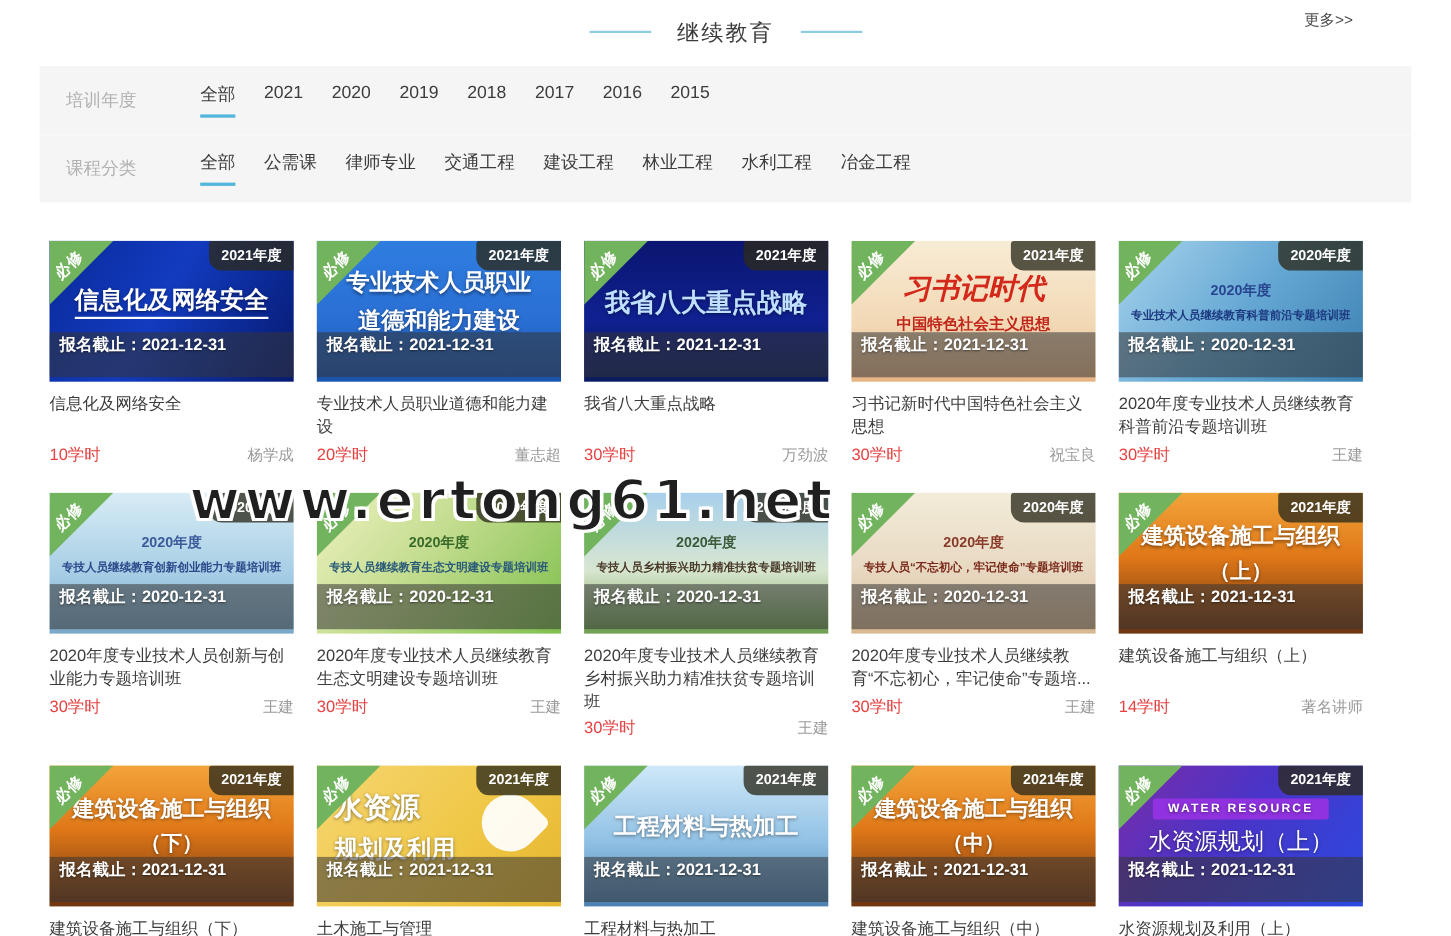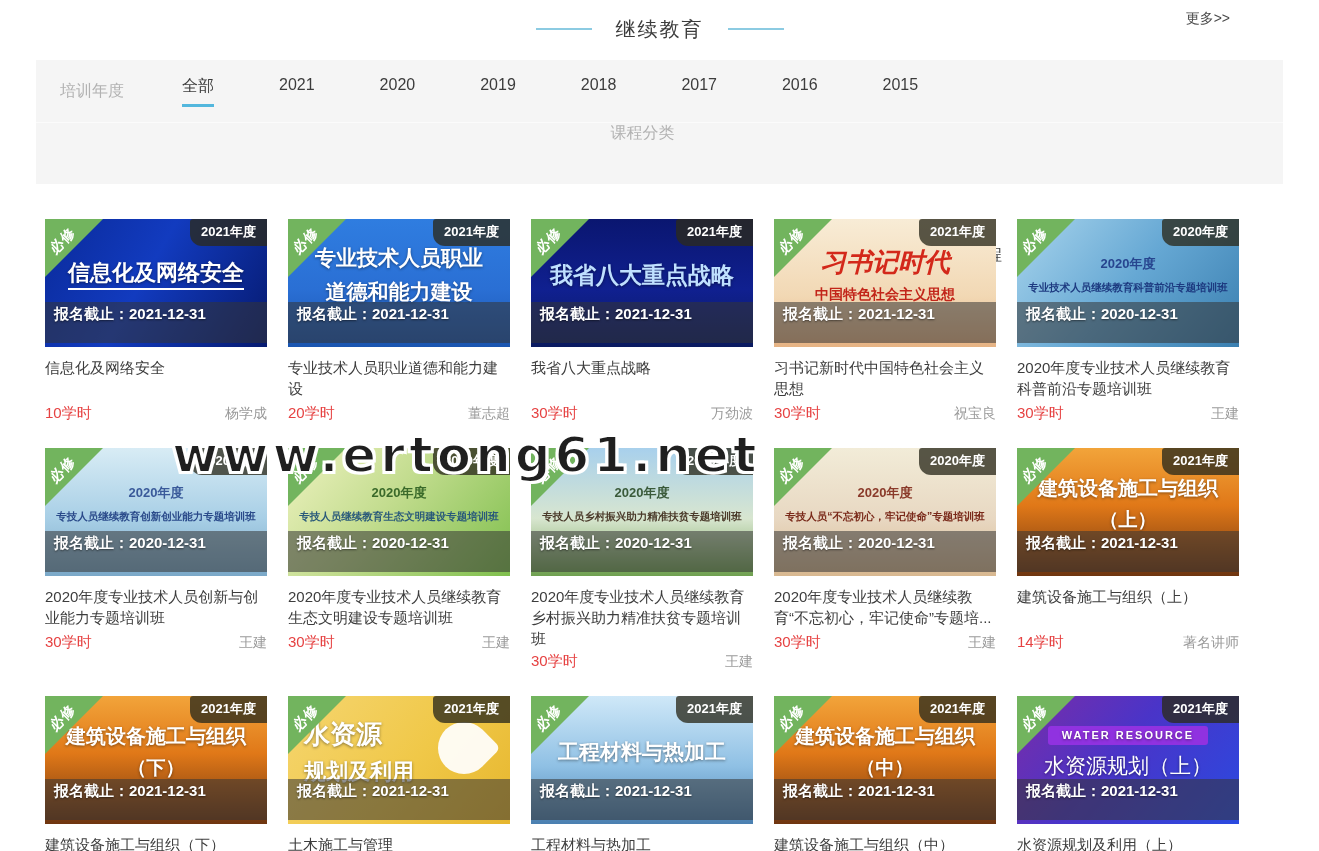--- a/index.html
+++ b/index.html
@@ -9,23 +9,23 @@
 
   
   .section-header { position:relative; height:52px; display:flex; align-items:center; justify-content:center; padding-top:6px; }
   .deco-line { width:56px; height:2px; background:#8ccbe2; margin:0 24px; }
   .section-title { font-size:20px; color:#3c3c3c; font-weight:normal; letter-spacing:2px; }
   .more-link { position:absolute; right:89px; top:10px; font-size:14px; color:#4a4a4a; text-decoration:none; cursor:pointer; }
 
   
   .filter-panel { margin:8px 36px 0 36px; background:#f5f5f5; }
   .filter-row { display:flex; align-items:center; height:62px; padding-left:24px; }
-  .filter-row + .filter-row { border-top:1px solid #fbfbfb;flex-direction:column; }
+  .filter-row + .filter-row { border-top:1px solid #fbfbfb; }
   .filter-label { color:#b2b2b2; font-size:16px; width:122px; flex:0 0 122px; }
-  .filter-options { display:flex; gap:65px; }
+  .filter-options { display:flex; gap:26px; }
   .filter-option { font-size:16px; color:#3c3c3c; text-decoration:none; cursor:pointer; padding-bottom:7px; border-bottom:3px solid transparent; }
   .filter-option.active { border-bottom-color:#53b7dd; }
 
   
   .course-grid { margin:35px 0 0 45px; display:grid; grid-template-columns:repeat(5,222px); column-gap:21px; row-gap:25px; }
   .course-card { width:222px; cursor:pointer; }
   .cover { position:relative; width:222px; height:128px; overflow:hidden; }
   .cover-lines { position:absolute; inset:0; display:flex; flex-direction:column; align-items:center; justify-content:center; gap:9px; padding:14px 8px 30px 8px; z-index:2; }
   .cover-lines.left { align-items:flex-start; padding-left:16px; }
   .cover-lines div { white-space:nowrap; line-height:1.15; }

